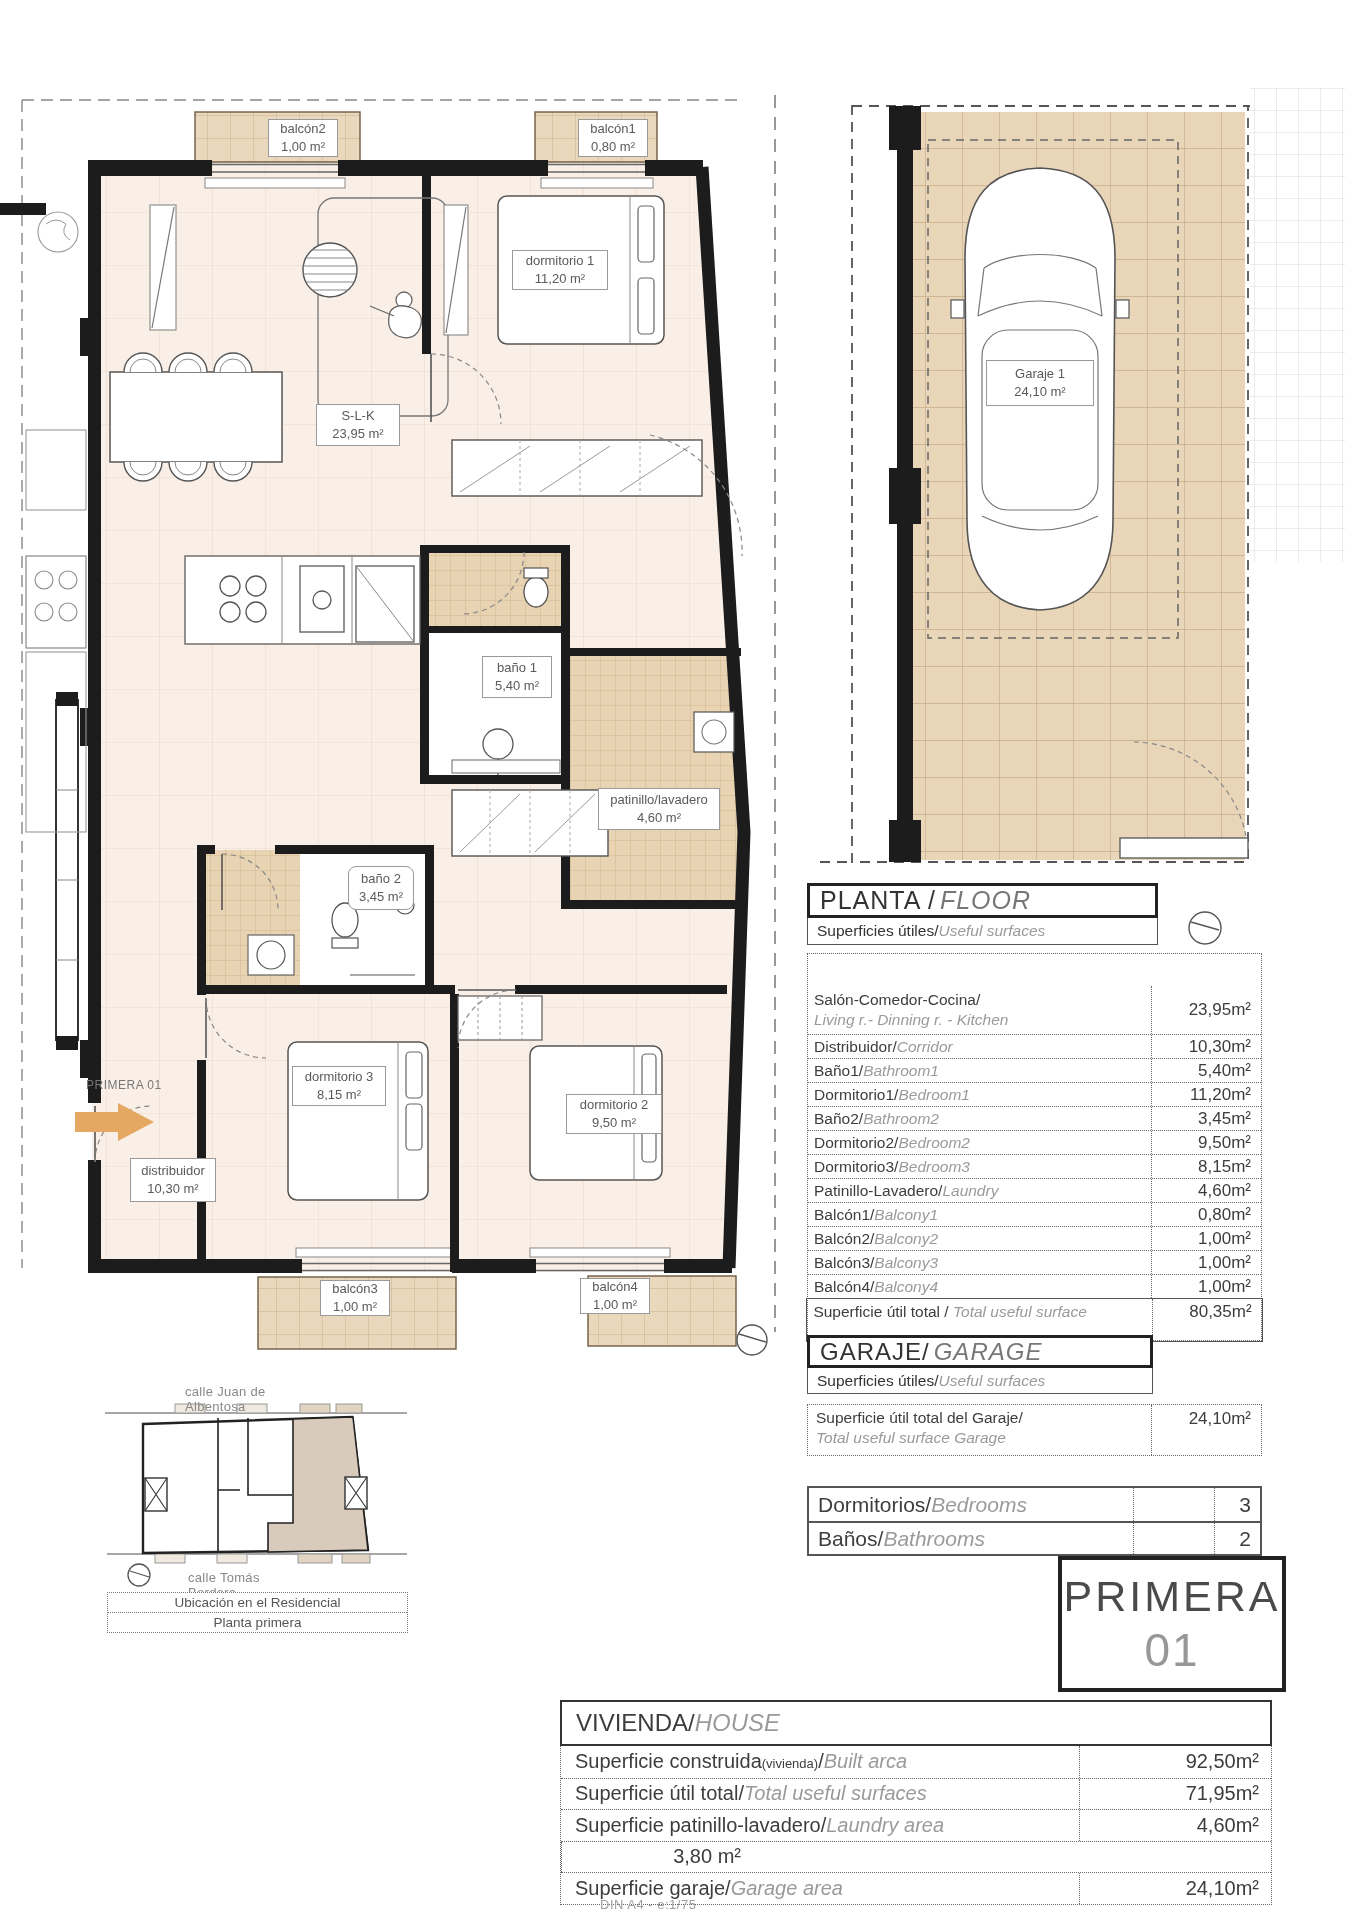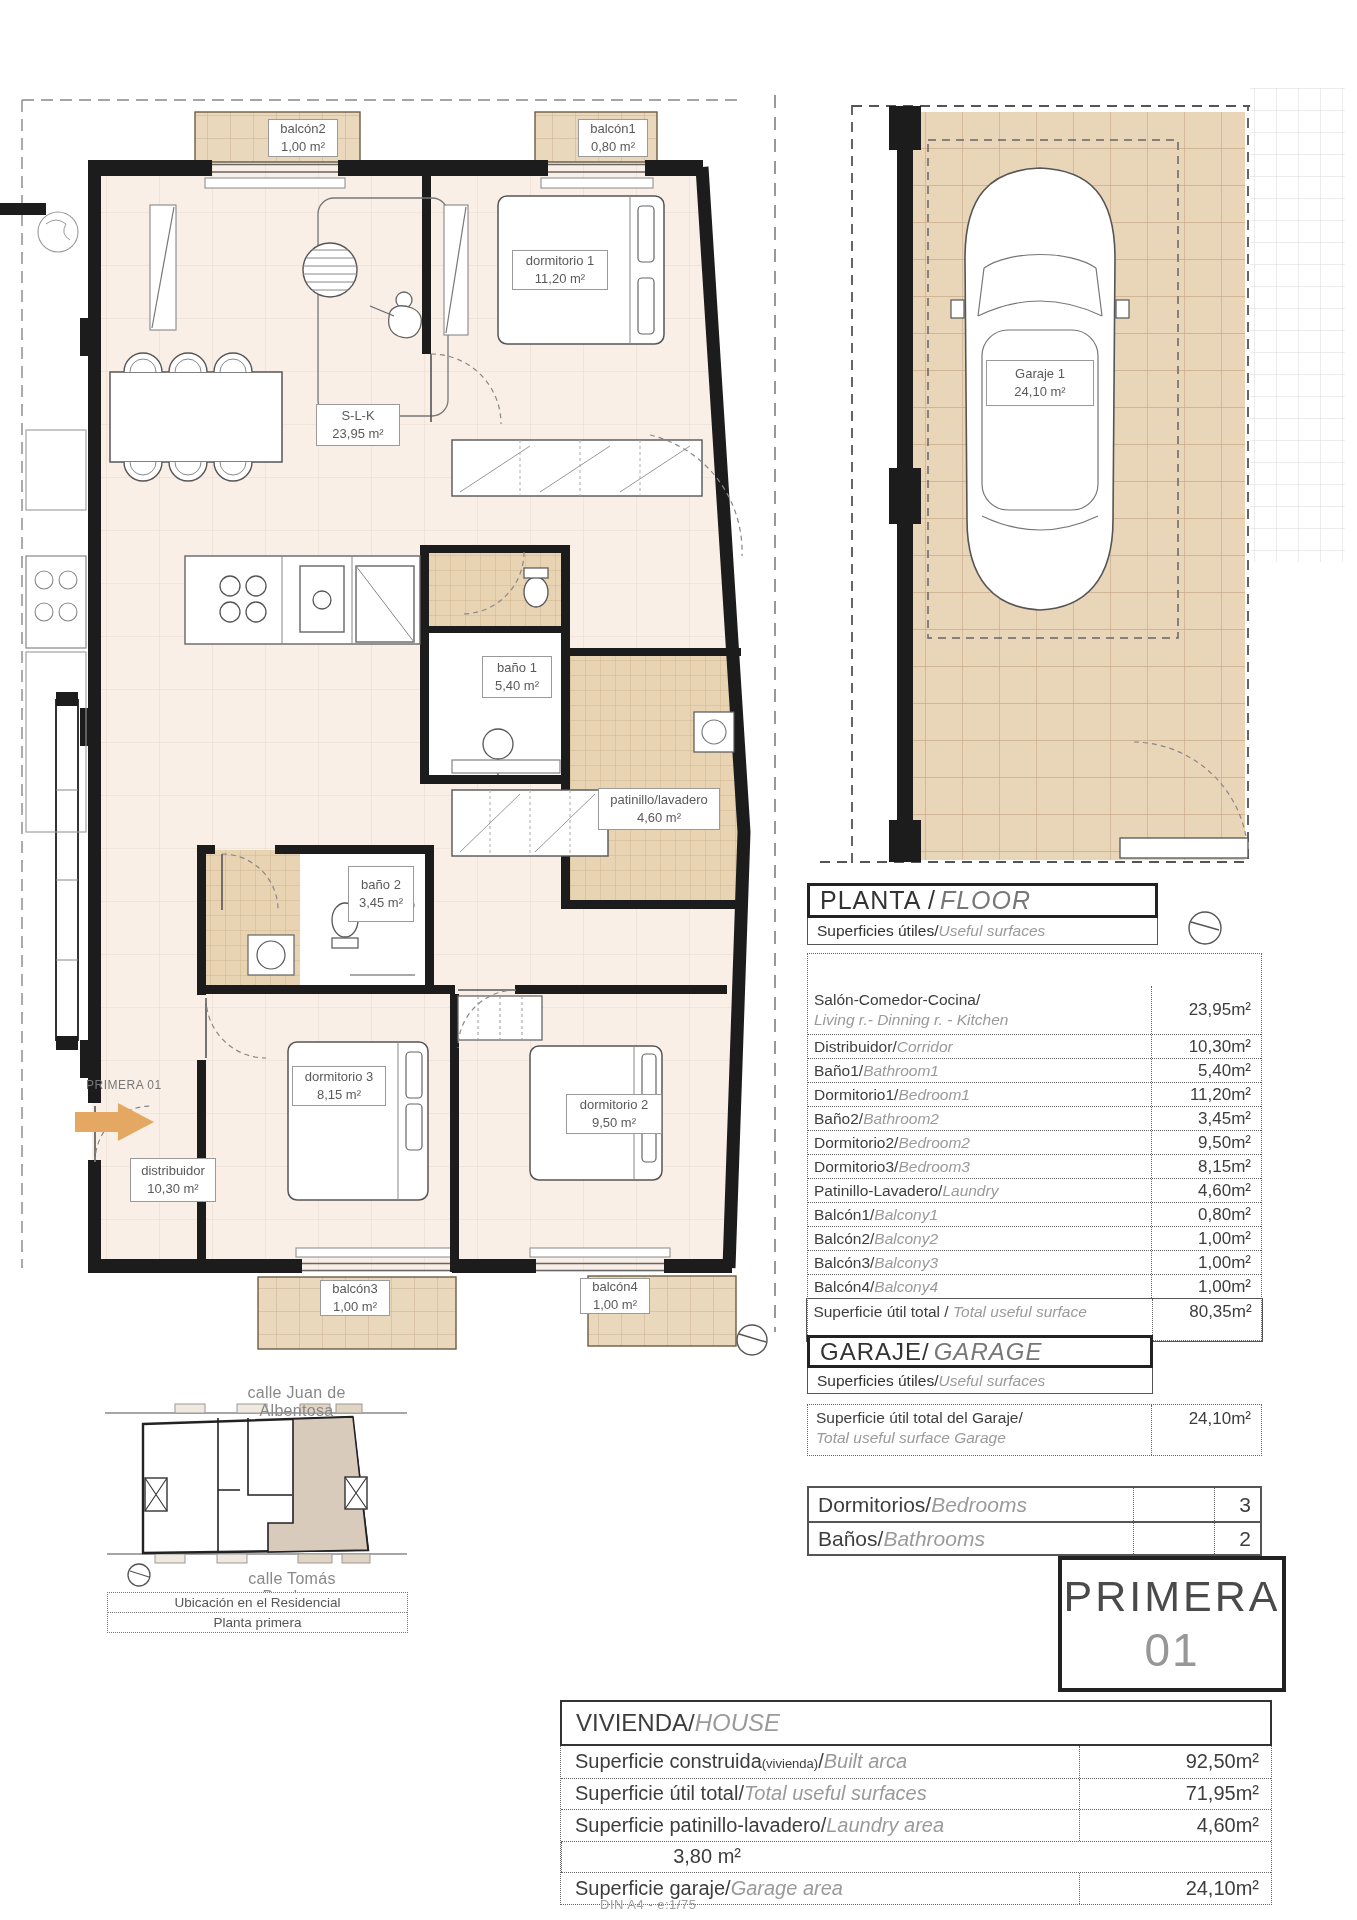--- a/index.html
+++ b/index.html
@@ -61,21 +61,21 @@
   .vtable{position:absolute;left:560px;top:1746px;width:712px;box-sizing:border-box;
           border:1.8px dotted #666;border-top:none;font-size:20px;background:#fff;}
   .vrow{display:flex;align-items:center;height:31.5px;border-top:1.8px dotted #666;box-sizing:border-box;}
   .vrow:first-child{border-top:none;}
   .vlab{flex:1;padding-left:14px;white-space:nowrap;}
   .vval{width:192px;align-self:stretch;border-left:1.8px dotted #666;display:flex;align-items:center;
         justify-content:flex-end;padding-right:12px;box-sizing:border-box;}
   .small{font-size:13px;}
 
   .ptext{position:absolute;left:86px;top:1078px;font-size:12px;color:#777;letter-spacing:0.5px;}
-  .street{position:absolute;font-size:16px;color:#888;letter-spacing:0.3px;text-align:center;margin-left:44px;}
+  .street{position:absolute;font-size:13px;color:#888;letter-spacing:0.3px;text-align:left;}
   .ubox{position:absolute;left:107px;top:1592px;width:301px;box-sizing:border-box;border:1.6px dotted #777;
         font-size:13.5px;color:#555;text-align:center;background:#fff;}
   .ubox .u2{border-top:1.6px dotted #777;}
   .ubox div{padding:2px 0;}
   .footer{position:absolute;left:600px;top:1897px;font-size:13px;color:#9f9f9f;letter-spacing:0.5px;}
 </style>
 </head>
 <body>
 
 <div class="page">
@@ -359,21 +359,21 @@
       <div>23,95 m²</div>
     </div>
   <div class="rlabel" style="left:482px;top:656px;width:70px;height:42px;">
     <div>baño 1</div>
       <div>5,40 m²</div>
     </div>
   <div class="rlabel" style="left:598px;top:788px;width:122px;height:42px;">
     <div>patinillo/lavadero</div>
       <div>4,60 m²</div>
     </div>
-  <div class="rlabel" style="left:348px;top:866px;width:66px;height:56px;">
+  <div class="rlabel" style="left:348px;top:866px;width:66px;height:44px;border-radius:8px;">
     <div>baño 2</div>
       <div>3,45 m²</div>
     </div>
   <div class="rlabel" style="left:292px;top:1066px;width:94px;height:40px;">
     <div>dormitorio 3</div>
       <div>8,15 m²</div>
     </div>
   <div class="rlabel" style="left:566px;top:1094px;width:96px;height:40px;">
     <div>dormitorio 2</div>
       <div>9,50 m²</div>

